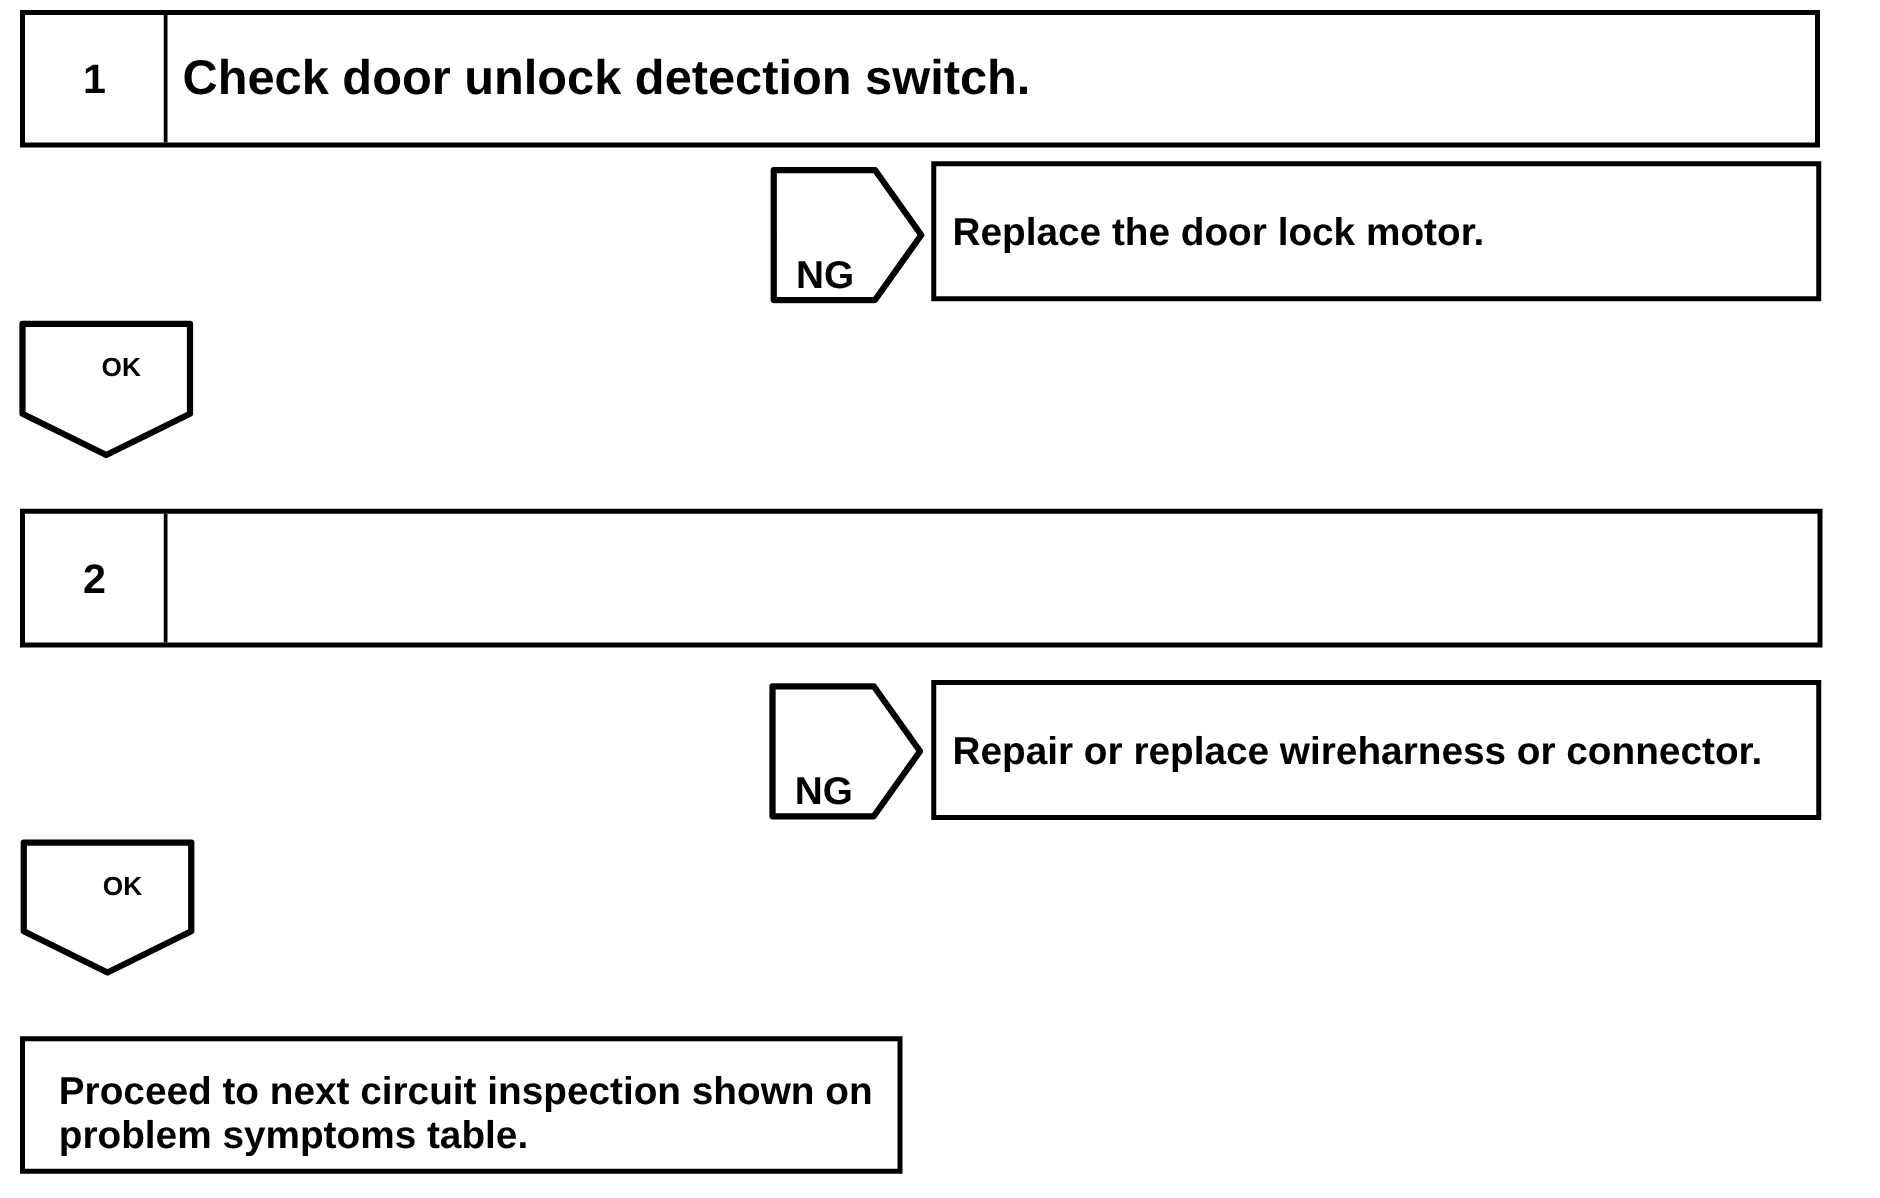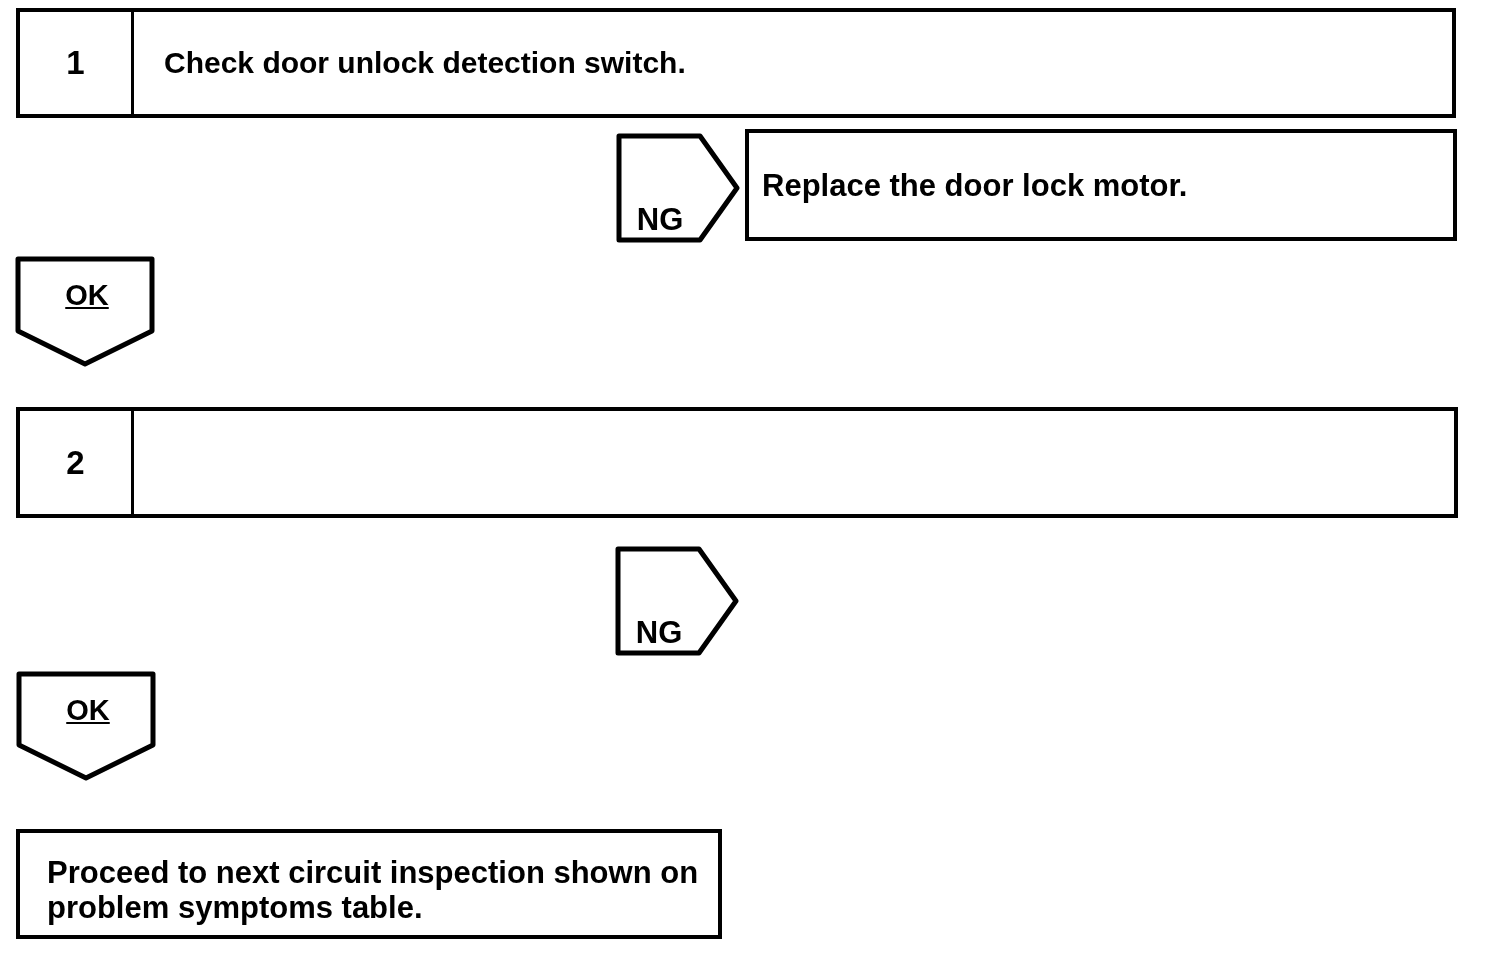--- a/index.html
+++ b/index.html
@@ -24,22 +24,22 @@
   .num-cell{
     width:111px;
     flex:0 0 111px;
     border-right:3px solid #000;
     display:flex;align-items:center;justify-content:center;
     font-size:33px;
   }
   .instr-cell{
     flex:1;
     display:flex;align-items:center;
-    padding-left:30px;
-    font-size:30px;
+    padding-left:12px;
+    font-size:39px;
     line-height:36px;
   }
   .instr-text{display:block;}
   .instr-text.wrap{max-width:1260px;}
 
   
   .action-box{
     border:4px solid #000;
     background:#fff;
     box-sizing:border-box;
@@ -62,25 +62,24 @@
   .pent{position:absolute;}
   .pent svg{position:absolute;left:0;top:0;display:block;}
   .ng-label{
     position:absolute;left:0;top:0;
     width:88px;height:100%;
     display:flex;align-items:center;justify-content:center;
     font-size:31px;
     margin-top:32px;
   }
   .ok-label{
-    position:absolute;left:2px;top:0;
+    position:absolute;left:12px;top:0;
     width:100%;height:78px;
     display:flex;align-items:center;justify-content:center;
-    font-size:29px;
-    text-decoration:underline;
+    font-size:21px;
   }
 </style>
 </head>
 <body>
 
 <div class="canvas">
 
   <div class="abs step-box" style="left:16px;top:8px;width:1440px;height:110px;">
     <div class="num-cell">
       <span>1</span>
@@ -114,20 +113,23 @@
     </div>
   </div>
 
   <div class="pent" style="left:615px;top:546px;width:124px;height:110px;">
     <svg width="124" height="110" viewBox="0 0 124 110">
       <polygon points="3,3 84,3 121,55 84,107 3,107" fill="#ffffff" stroke="#000000" stroke-width="5" stroke-linejoin="round"></polygon>
     </svg>
     <span class="ng-label">NG</span>
   </div>
 
+  <div class="abs action-box" style="left:745px;top:544px;width:712px;height:112px;">
+    <span>Repair or replace wireharness or connector.</span>
+  </div>
 
   <div class="pent" style="left:16px;top:671px;width:140px;height:110px;">
     <svg width="140" height="110" viewBox="0 0 140 110">
       <polygon points="3,3 137,3 137,74 70,107 3,74" fill="#ffffff" stroke="#000000" stroke-width="5" stroke-linejoin="round"></polygon>
     </svg>
     <span class="ok-label">OK</span>
   </div>
 
   <div class="abs final-box" style="left:16px;top:829px;width:706px;height:110px;">
     <span>Proceed to next circuit inspection shown on problem symptoms table.</span>

